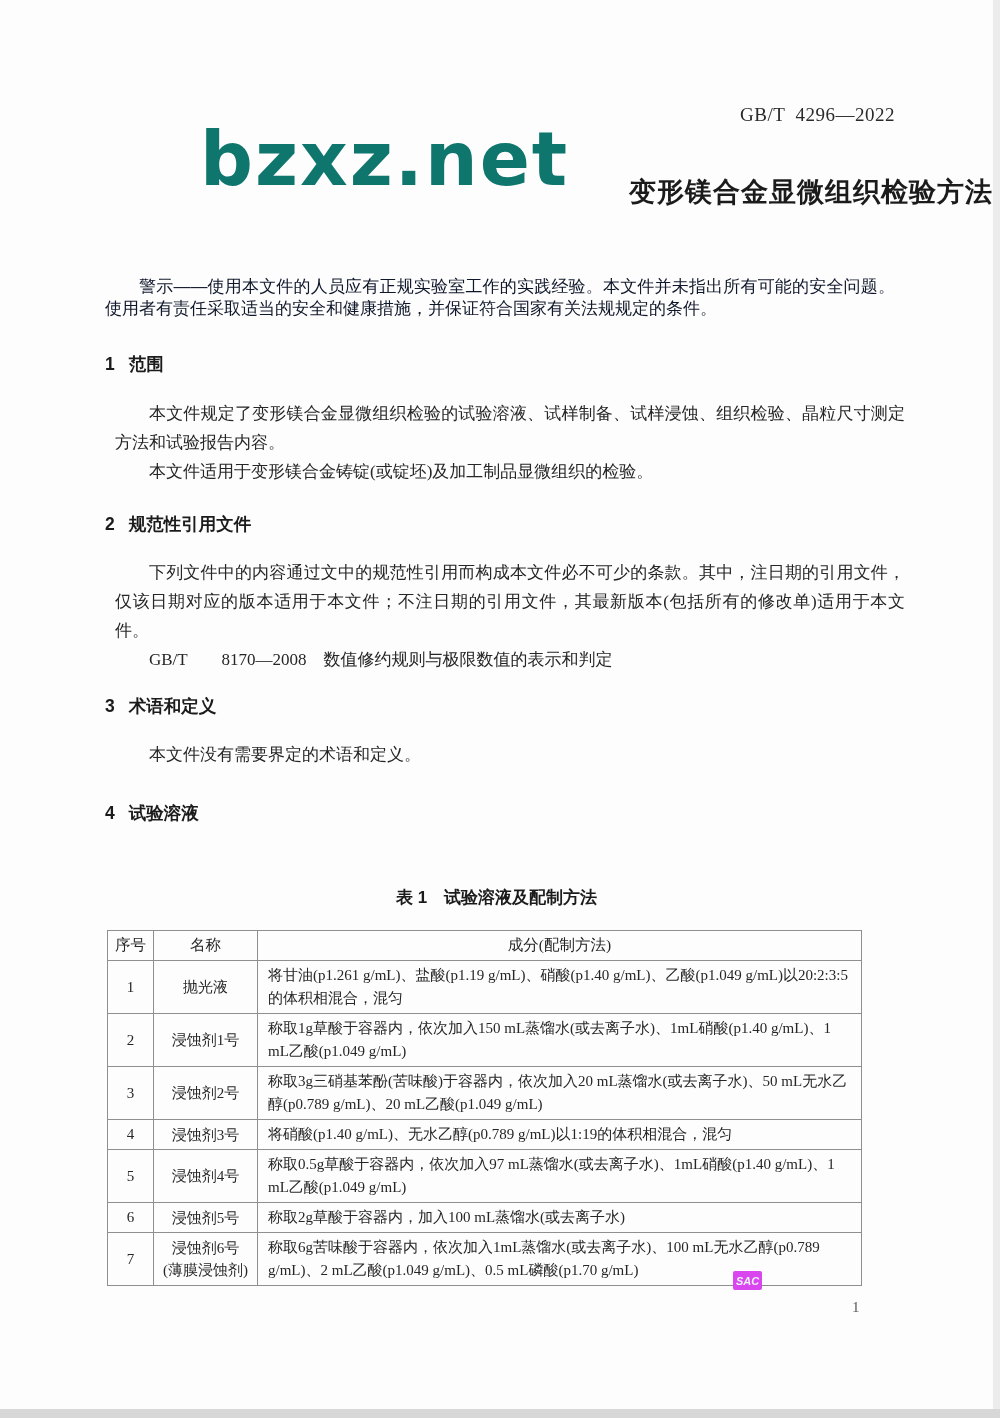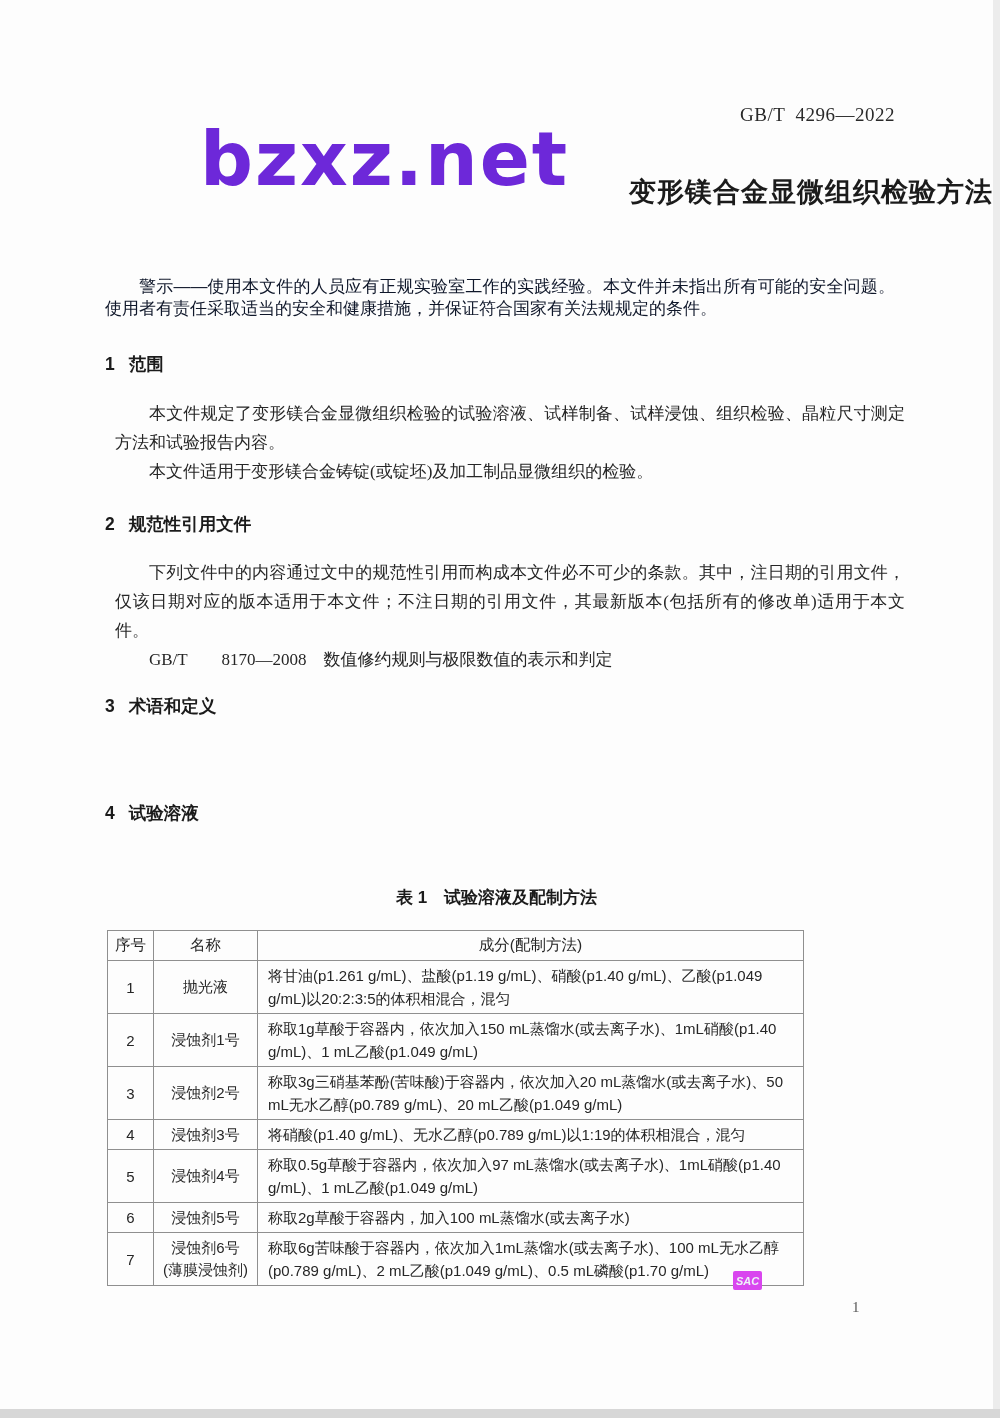--- a/index.html
+++ b/index.html
@@ -19,21 +19,21 @@
   .doc-number {
     position: absolute; top: 104px; right: 98px;
     font-family: "Liberation Serif", "DejaVu Serif", serif;
     font-size: 19px; color: #2a2a2a;
     white-space: pre; letter-spacing: 0.5px;
   }
   .watermark-big {
     position: absolute; left: 200px; top: 122px;
     font-family: "DejaVu Sans", "Liberation Sans", sans-serif;
     font-weight: bold; font-size: 74px; line-height: 74px;
-    color: #6d28d9; letter-spacing: 2px;
+    color: #0f766e; letter-spacing: 2px;
     user-select: none;
   }
   .doc-title {
     position: absolute; left: 0; top: 174px; width: 993px;
     text-align: right;
     font-family: "Liberation Sans", "DejaVu Sans", sans-serif;
     font-weight: bold; font-size: 27px; color: #1b1b1b;
     letter-spacing: 1px;
   }
   .warning {
@@ -62,24 +62,24 @@
     text-align: justify; text-indent: 2em; color: #262626;
   }
   .sec-body p.ref-line { text-align: left; white-space: pre-wrap; }
   .table-caption {
     position: absolute; left: 0; top: 886px; width: 993px;
     text-align: center;
     font-family: "Liberation Sans", "DejaVu Sans", sans-serif;
     font-weight: bold; font-size: 17px; color: #1b1b1b;
   }
   .solution-table {
-    position: absolute; left: 107px; top: 930px; width: 697px;
+    position: absolute; left: 107px; top: 930px; width: 755px;
     border-collapse: collapse;
     font-size: 15px; color: #262626;
-    font-family: Liberation Sans, sans-serif;
+    font-family: Liberation Serif, serif;
   }
   .solution-table th, .solution-table td {
     border: 1px solid #8f8f8f;
     vertical-align: middle;
   }
   .solution-table th {
     font-weight: normal; font-size: 15.5px;
     height: 30px; text-align: center;
   }
   .col-no   { width: 46px; }
@@ -137,20 +137,23 @@
     <span class="sec-num">2</span><span>规范性引用文件</span>
   </div>
   <div class="sec-body" id="sec2-b">
     <p>下列文件中的内容通过文中的规范性引用而构成本文件必不可少的条款。其中，注日期的引用文件，仅该日期对应的版本适用于本文件；不注日期的引用文件，其最新版本(包括所有的修改单)适用于本文件。</p>
     <p class="ref-line">GB/T　　8170—2008　数值修约规则与极限数值的表示和判定</p>
   </div>
 
   <div class="sec-heading" id="sec3-h">
     <span class="sec-num">3</span><span>术语和定义</span>
   </div>
+  <div class="sec-body" id="sec3-b">
+    <p>本文件没有需要界定的术语和定义。</p>
+  </div>
 
   <div class="sec-heading" id="sec4-h">
     <span class="sec-num">4</span><span>试验溶液</span>
   </div>
 
   <div class="table-caption">表 1　试验溶液及配制方法</div>
 
   <table class="solution-table">
     <colgroup>
       <col class="col-no">

